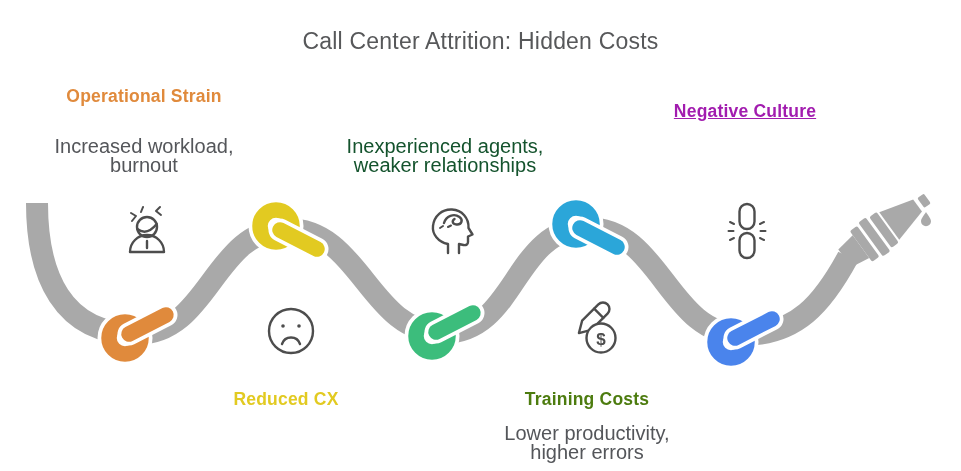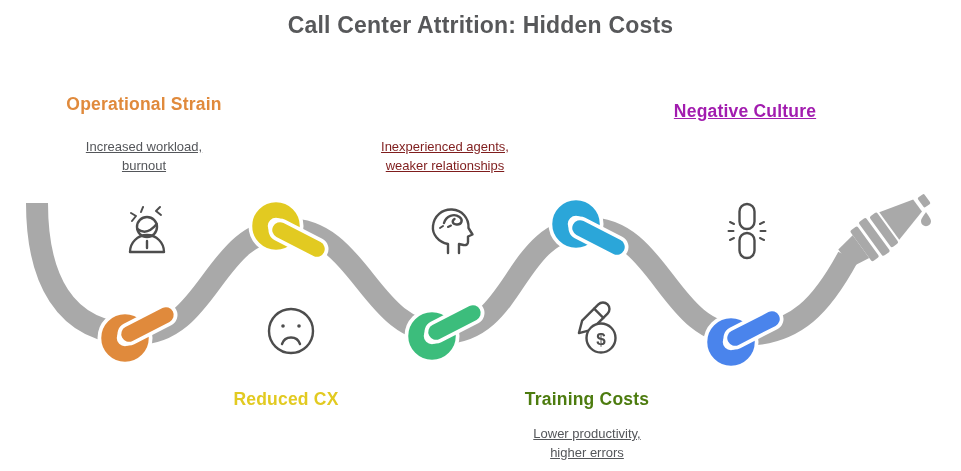--- a/index.html
+++ b/index.html
@@ -1,45 +1,45 @@
 <!DOCTYPE html>
 <html><head>
 <meta charset="utf-8">
 <style>
   html,body{margin:0;padding:0;background:#ffffff;}
   .stage{
     position:relative;width:961px;height:471px;background:#ffffff;overflow:hidden;
     font-family:"Liberation Sans",sans-serif;
   }
   .page-title{
-    position:absolute;left:0;right:0;top:12px;margin:0;
-    text-align:center;font-size:23px;font-weight:700;letter-spacing:.2px;
+    position:absolute;left:0;right:0;top:12px;margin:16px;
+    text-align:center;font-size:23px;font-weight:400;letter-spacing:.2px;
   }
   .sec-label{
     position:absolute;width:280px;margin-left:-140px;
     text-align:center;font-size:17.5px;font-weight:700;letter-spacing:.2px;
   }
   .sec-desc{
     position:absolute;width:280px;margin-left:-140px;
-    text-align:center;font-size:13px;line-height:19px;white-space:pre-line;text-decoration:underline;
+    text-align:center;font-size:20px;line-height:19px;white-space:pre-line;
   }
   svg.rope{position:absolute;left:0;top:0;}
 </style>
 </head>
 <body>
 
 <div class="stage">
 
   <h1 class="page-title" style="color: rgb(87, 88, 90);">Call Center Attrition: Hidden Costs</h1>
 
-  <div class="sec-label" style="left: 144px; top: 94px; color: rgb(224, 138, 60);">Operational Strain</div>
+  <div class="sec-label" style="left: 144px; top: 86px; color: rgb(224, 138, 60);">Operational Strain</div>
   <div class="sec-desc" style="left: 144px; top: 137px; color: rgb(84, 86, 90);">Increased workload,
 burnout</div>
 
-  <div class="sec-desc" style="left: 445px; top: 137px; color: #7f1d1d;">Inexperienced agents,
+  <div class="sec-desc" style="left: 445px; top: 137px; color: #14532d;">Inexperienced agents,
 weaker relationships</div>
 
   <div class="sec-label" style="left: 745px; top: 101px; color: #a21caf; text-decoration: underline;">Negative Culture</div>
 
   <div class="sec-label" style="left: 286px; top: 389px; color: rgb(226, 202, 33);">Reduced CX</div>
 
   <div class="sec-label" style="left: 587px; top: 389px; color: #4d7c0f;">Training Costs</div>
   <div class="sec-desc" style="left: 587px; top: 424px; color: rgb(84, 86, 90);">Lower productivity,
 higher errors</div>
 

